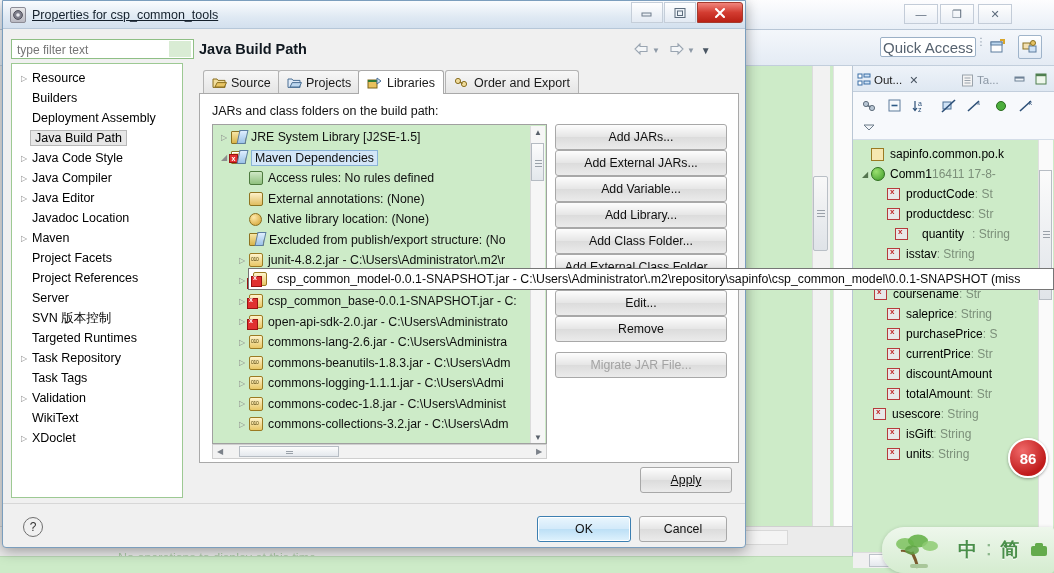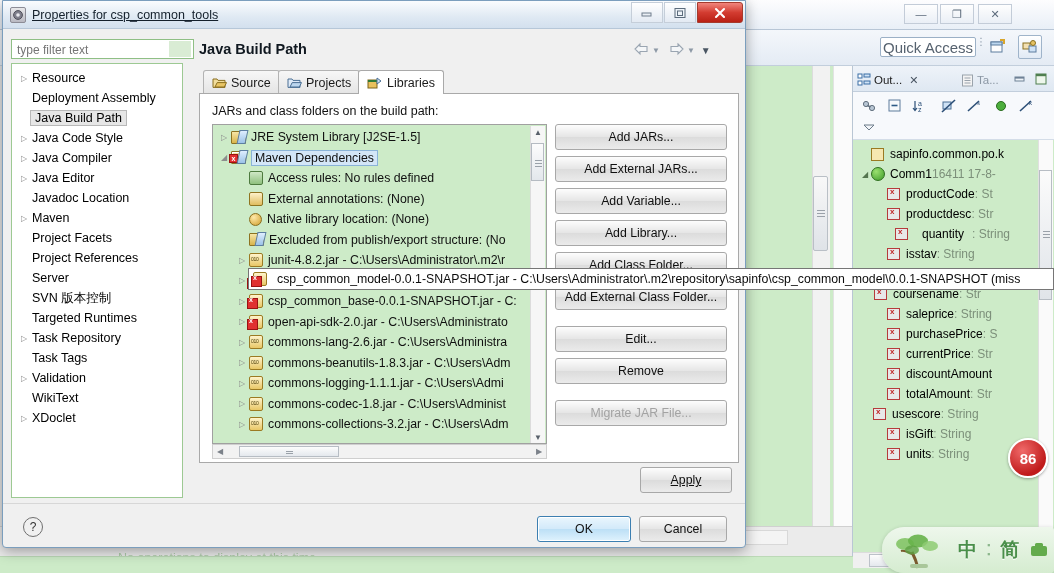--- a/index.html
+++ b/index.html
@@ -256,21 +256,21 @@
   .list-hscroll {
     position:absolute; left:12px; top:350px; width:335px; height:15px;
     background:#f2f2f2; border:1px solid #cfcfcf;
   }
   .lhs-thumb { position:absolute; left:26px; top:1px; width:100px; height:11px;
       background:linear-gradient(#fdfdfd,#e4e8ed); border:1px solid #b7bdc4;}
   .lhs-arrow { position:absolute; top:1px; width:12px; height:11px; color:#7b8189; font-size:8px; display:flex;align-items:center;justify-content:center;}
 
   .btn-col { position:absolute; left:355px; top:30px; width:172px; }
   .dbtn {
-    width: 172px; height: 26px; margin-bottom: 6px;
+    width: 172px; height: 26px; 
     border:1px solid #a8a8a8; border-radius:3px;
     background: linear-gradient(#fdfdfd,#e6e6e6 48%, #dcdcdc 52%, #ebebeb);
     font-size:12.3px; color:#101010;
     display:flex; align-items:center; justify-content:center;
     font-family:"Liberation Sans", sans-serif;
   }
   .dbtn.disabled { color:#a3a3a3; }
   .gap { height: 10px; }
 
   
@@ -643,20 +643,24 @@
   </div>
 
   <div class="tree-panel">
     <div id="pref-rows" style="padding-top:4px;">
         <div class="tree-row">
           <span class="arrow">▷</span>
           <span class="lbl">Resource</span>
         </div>
         <div class="tree-row">
           <span class="arrow"></span>
+          <span class="lbl">Builders</span>
+        </div>
+        <div class="tree-row">
+          <span class="arrow"></span>
           <span class="lbl">Deployment Assembly</span>
         </div>
         <div class="tree-row selected">
           <span class="arrow"></span>
           <span class="lbl">Java Build Path</span>
         </div>
         <div class="tree-row">
           <span class="arrow">▷</span>
           <span class="lbl">Java Code Style</span>
         </div>
@@ -753,20 +757,28 @@
       <span>Projects</span>
     </div>
     <div class="tab active" style="left:159px;">
       <svg width="16" height="13" viewBox="0 0 16 13">
         <rect x="1" y="4" width="9" height="8" fill="#e9c15d" stroke="#7d6418"></rect>
         <rect x="1" y="4" width="9" height="2" fill="#2f7a35"></rect>
         <path d="M10 2 l4 3 -4 3 z" fill="#cfe2f5" stroke="#4a6f94"></path>
       </svg>
       <span>Libraries</span>
     </div>
+    <div class="tab" style="left:246px;">
+      <svg width="16" height="13" viewBox="0 0 16 13">
+        <circle cx="4" cy="5" r="2.6" fill="#f0dc9c" stroke="#8a6f21"></circle>
+        <circle cx="10" cy="8" r="2.6" fill="#f0dc9c" stroke="#8a6f21"></circle>
+        <line x1="5.6" y1="6.2" x2="8.6" y2="7.4" stroke="#8a6f21" stroke-width="1.3"></line>
+      </svg>
+      <span>Order and Export</span>
+    </div>
   </div>
 
   <div class="tabbody">
     <div class="tb-label">JARs and class folders on the build path:</div>
 
     <div class="jar-list">
       <div id="jar-rows" style="padding-top:2px;">
           <div class="jar-row" style="padding-left: 4px;">
             <span class="tw">▷</span>
             <span class="ico-lib"></span>

